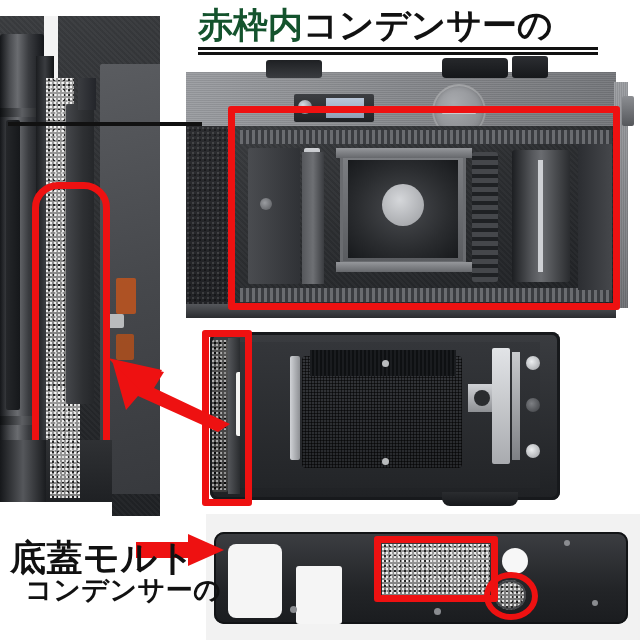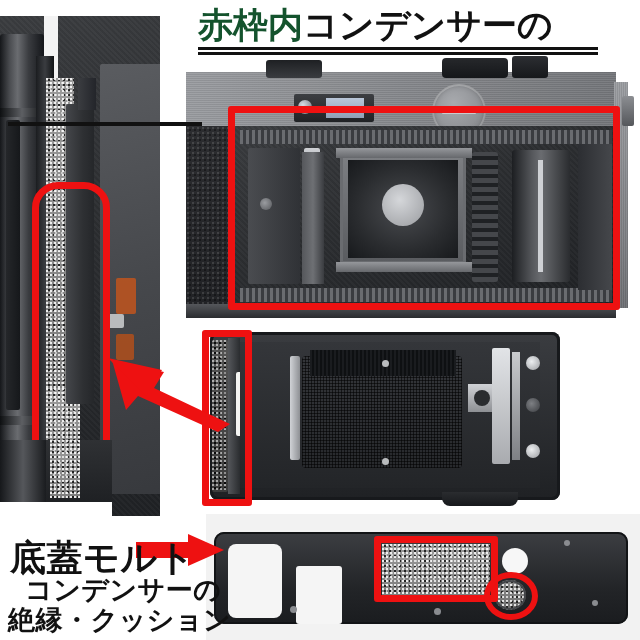--- a/index.html
+++ b/index.html
@@ -299,17 +299,14 @@
 
   <div class="underline-rule" style="left:8px;top:122px;width:194px;"></div>
 
   <div class="cap" style="left:10px;top:534px;font-size:36px;">
     <span>底蓋モルト</span>
   </div>
 
   <div class="cap" style="left:25px;top:572px;font-size:27px;">
     <span>コンデンサーの</span>
   </div>
-  <div class="cap" style="left:8px;top:602px;font-size:27px;">
-    <span>絶縁・クッション</span>
-  </div>
 
 </div>
 
 </body></html>

